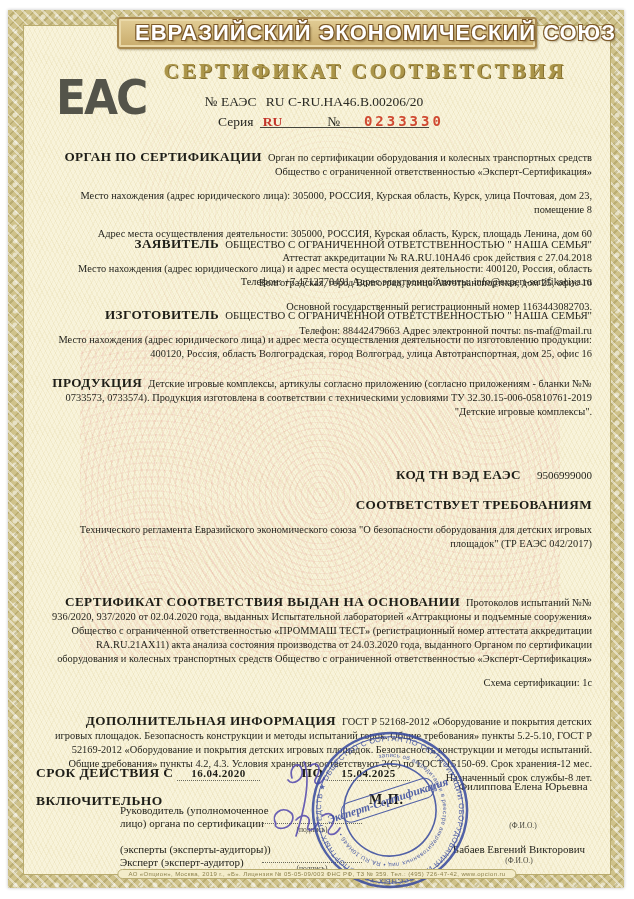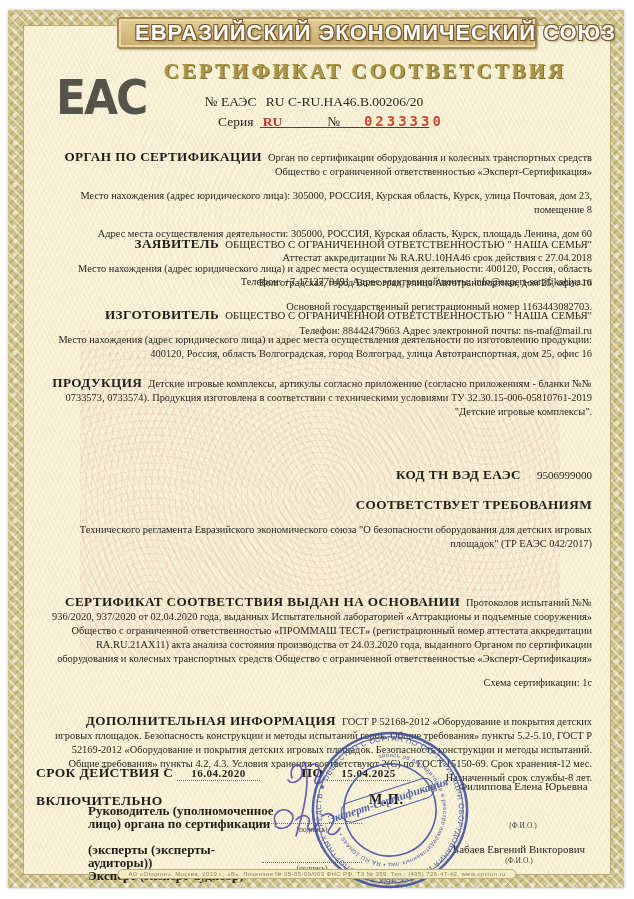--- a/index.html
+++ b/index.html
@@ -86,21 +86,21 @@
 
   
   .validity{position:absolute;left:36px;top:765px;width:566px;color:#1e1e18;}
   .validity .row{font-weight:bold;font-size:13.5px;letter-spacing:.4px;white-space:nowrap;}
   .date-slot{display:inline-block;font-weight:bold;font-size:11px;letter-spacing:.5px;
     border-bottom:1px dotted #6b6b5e;text-align:center;padding:0 14px 1px 14px;}
   .po{margin-left:38px;}
   .incl{font-weight:bold;font-size:13.5px;margin-top:12px;letter-spacing:.4px;}
 
   
-  .sig-label{position:absolute;font-weight:bold;font-size:13px;line-height:13px;color:#1e1e18;width:190px;}
+  .sig-label{position:absolute;font-weight:normal;font-size:11px;line-height:13px;color:#1e1e18;width:190px;margin-left:32px;}
   .sig-line{position:absolute;width:100px;border-bottom:1px dotted #6b6b5e;height:14px;}
   .sig-sub{position:absolute;font-size:7.5px;color:#44443c;width:100px;text-align:center;}
   .sig-name{position:absolute;font-size:11px;color:#262620;width:190px;text-align:center;border-bottom:0;}
   .sig-name-sub{position:absolute;font-size:7.5px;color:#44443c;width:190px;text-align:center;}
   .mp{position:absolute;left:369px;top:792px;font-weight:bold;font-size:14px;letter-spacing:1px;color:#1a1a16;}
 
   
   .microprint{
     position:absolute;left:50%;top:869px;transform:translateX(-50%);
     font-family:"Liberation Sans",sans-serif;font-size:6px;letter-spacing:.4px;color:#8a7f4a;

